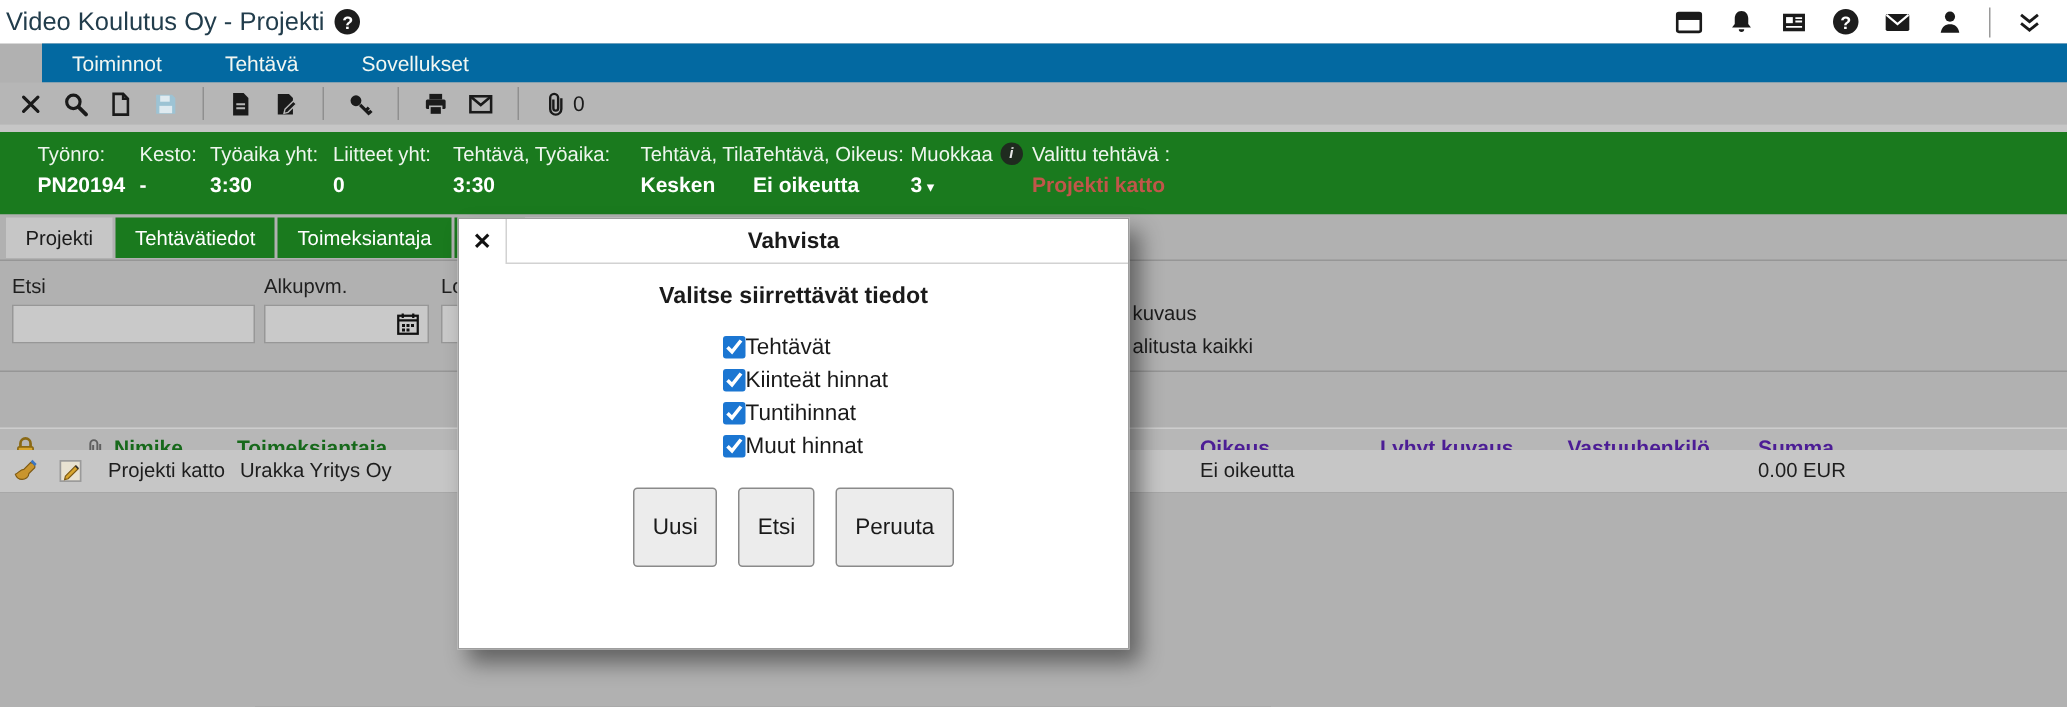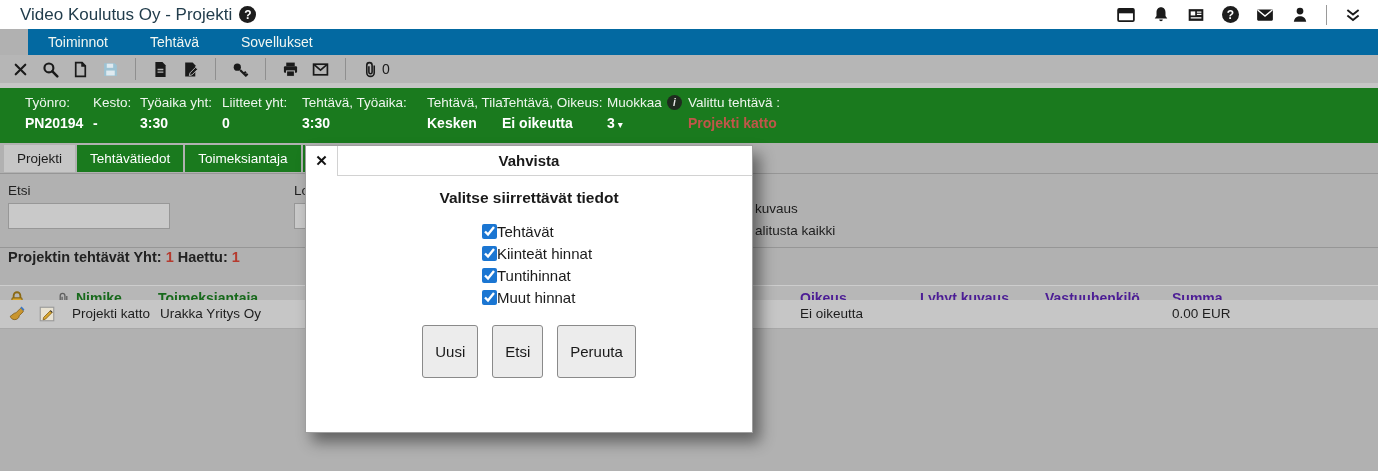--- a/index.html
+++ b/index.html
@@ -2,21 +2,21 @@
 <html><head>
 <meta charset="utf-8">
 <style>
   * { margin:0; padding:0; box-sizing:border-box; }
   body { font-family:"Liberation Sans","DejaVu Sans",sans-serif; background:#888; }
   #page { position:relative; width:1378px; height:471px; background:#b1b1b1; overflow:hidden; }
 
   
   .titlebar { position:absolute; left:0; top:0; width:100%; height:29px; background:#ffffff;
               display:flex; align-items:center; }
-  .app-title { font-size:17px; color:#223d4c; padding-left:20px; }
+  .app-title { font-size:17px; color:#223d4c; padding-left:4px; }
   .circle-glyph { display:inline-flex; align-items:center; justify-content:center;
                   width:17px; height:17px; border-radius:50%; background:#1d1d1d; color:#fff;
                   font-size:12px; font-weight:bold; margin-left:7px; }
   .tb-icons { margin-left:auto; display:flex; align-items:center; gap:17px; padding-right:16px; }
   .ic { width:18px; height:18px; color:#1a1a1a; display:block; }
   .tb-divider { width:1px; height:20px; background:#9a9a9a; }
 
   
   .menubar { position:absolute; left:0; top:29px; width:100%; height:26px; background:#0369a1;
              display:flex; align-items:center; gap:42px; padding-left:20px;margin-left:28px; }
@@ -247,35 +247,42 @@
       <span class="tab green">Tehtävätiedot</span>
       <span class="tab green">Toimeksiantaja</span>
       <span class="tab green">Tek</span>
     </div>
     <div class="rule" style="top:30px"></div>
 
     <div class="fgroup" style="left:8px; top:40px; width:162px">
       <div class="flbl">Etsi</div>
       <input class="finput" type="text" style="">
     </div>
+    <div class="fgroup" style="left:176px; top:40px; width:110px">
+      <div class="flbl">Alkupvm.</div>
+      <div class="input-wrap">
+        <input class="finput" type="text" style="">
+        <button class="cal-btn">
+          <svg class="ic" viewBox="0 0 16 16">
+              <rect x="1.5" y="2.5" width="13" height="12" fill="none" stroke="#111" stroke-width="1.5"></rect>
+              <path d="M1.5 5.5h13M4.5 1v3M11.5 1v3" stroke="#111" stroke-width="1.5"></path>
+              <path d="M4 8h2v2H4zM7 8h2v2H7zM10 8h2v2h-2zM4 11h2v2H4zM7 11h2v2H7z" fill="#111"></path>
+            </svg>
+        </button>
+      </div>
+    </div>
     <div class="fgroup" style="left:294px; top:40px; width:80px">
       <div class="flbl">Lo</div>
       <input class="finput" type="text" style="">
     </div>
     <div class="rule" style="top:104px"></div>
 
     <span class="fragment" style="left:755px; top:58px">kuvaus</span>
     <span class="fragment" style="left:755px; top:80px">alitusta kaikki</span>
 
-    <div class="results">
-      <span>Projektin tehtävät Yht:</span>
-      <span class="count-red">1</span>
-      <span>Haettu:</span>
-      <span class="count-red">1</span>
-    </div>
 
     <div class="thead">
       <svg class="row-ic" style="left:8px" viewBox="0 0 16 16">
           <path d="M5 7V5a3 3 0 0 1 6 0v2" fill="none" stroke="#8a6914" stroke-width="1.6"></path>
           <rect x="3.5" y="7" width="9" height="7" rx="1" fill="#d9a62e" stroke="#8a6914"></rect>
         </svg>
       <svg class="row-ic" style="left:56px; width:15px; height:15px; top:6px" viewBox="0 0 16 16">
           <path d="M11.5 4.2v6.8a3.5 3.5 0 0 1-7 0V4a2.5 2.5 0 0 1 5 0v6.5a1.5 1.5 0 0 1-3 0V5" fill="none" stroke="#5f5f5f" stroke-width="1.4"></path>
         </svg>
       <span class="th-green" style="left:76px">Nimike</span>

